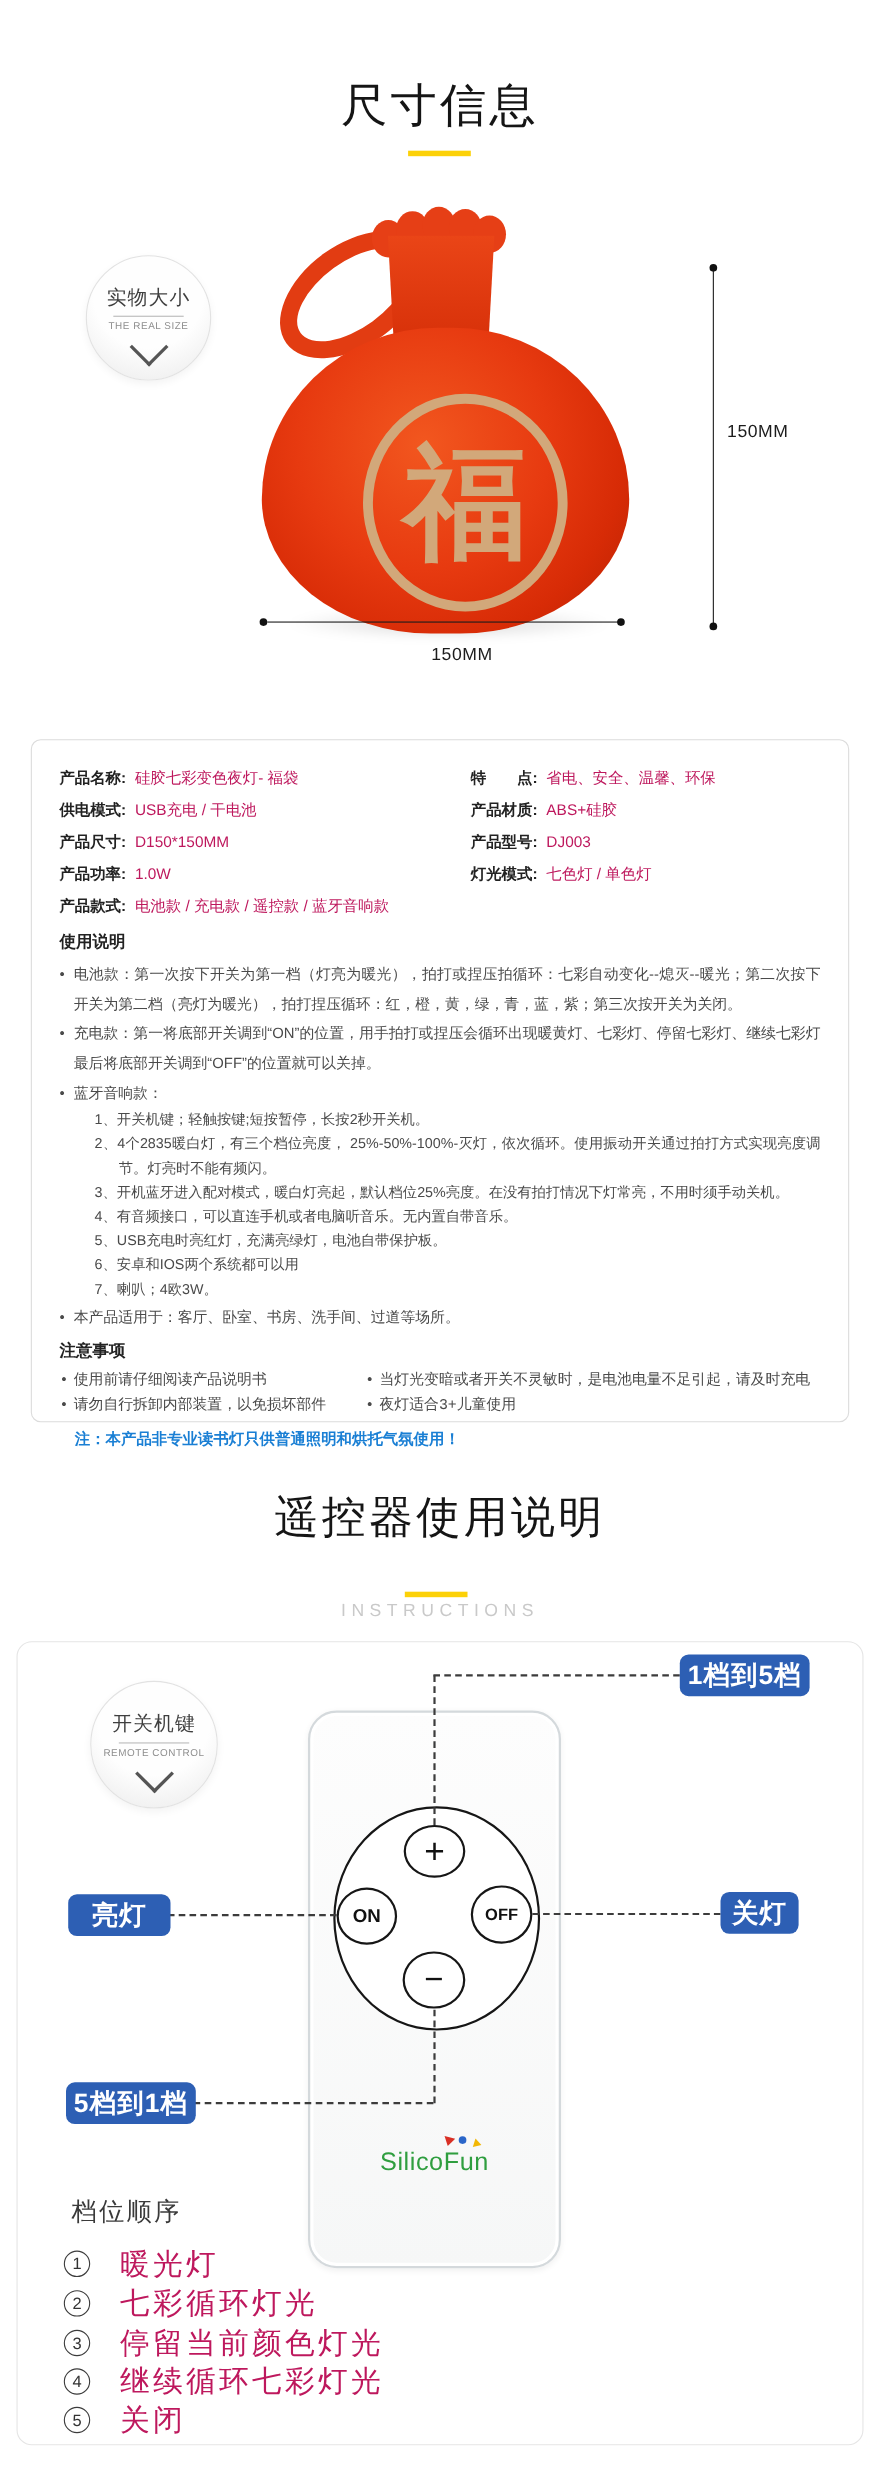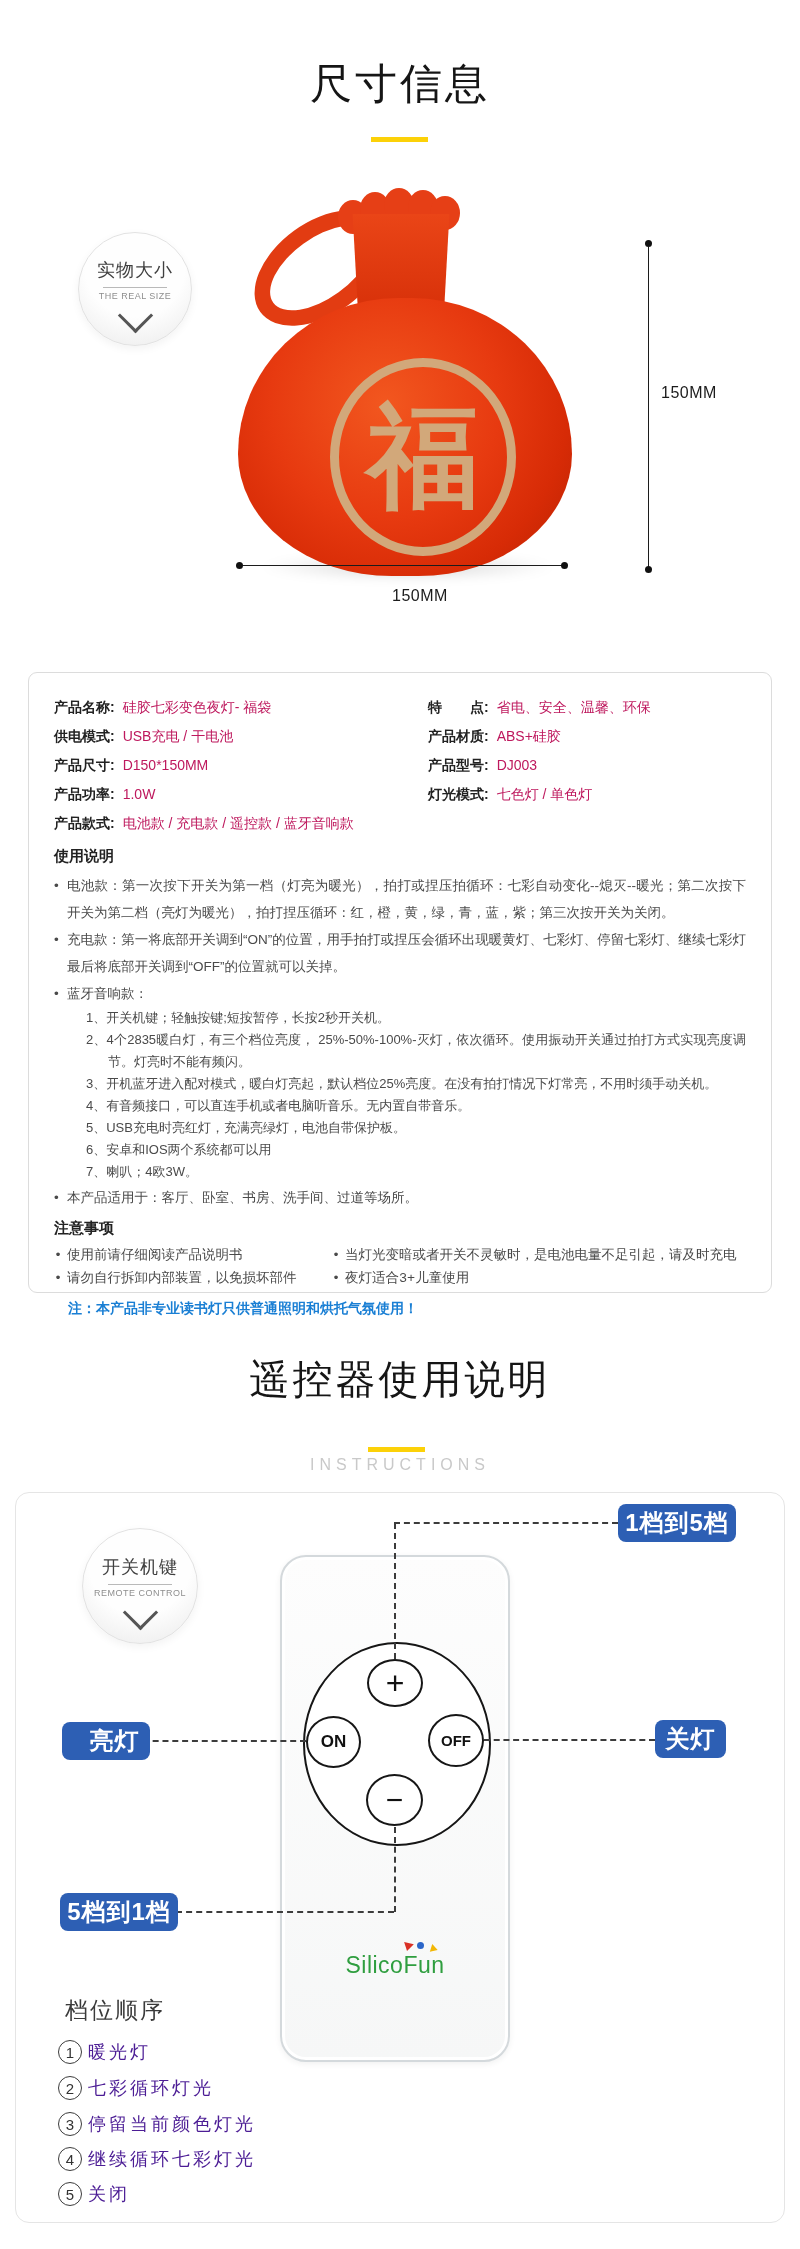--- a/index.html
+++ b/index.html
@@ -85,28 +85,28 @@
   .brand{left:280px;top:1952px;width:230px;text-align:center;}
   .brand-text{font-size:23px;font-weight:normal;color:#2f9e3f;letter-spacing:0.5px;}
   .deco{position:absolute;display:block;}
   .deco-tri-r{left:58px;top:-9px;width:0;height:0;border-left:5px solid transparent;border-right:5px solid transparent;border-top:8px solid #d93025;transform:rotate(14deg);}
   .deco-dot-b{left:72px;top:-10px;width:7px;height:7px;border-radius:50%;background:#2b66c9;}
   .deco-tri-y{left:84px;top:-8px;width:0;height:0;border-left:4px solid transparent;border-right:4px solid transparent;border-bottom:7px solid #f2b705;transform:rotate(-12deg);}
   .gear-title{font-size:23px;color:#3a3a3a;letter-spacing:2px;}
   .gear-item{display:flex;align-items:center;}
   .gear-num{width:24px;height:24px;border:1.5px solid #3c3c3c;border-radius:50%;box-sizing:border-box;
             display:flex;align-items:center;justify-content:center;font-size:15px;color:#333;}
-  .gear-text{margin-left:6px;font-size:18px;color:#4c1d95;letter-spacing:3px;}
+  .gear-text{margin-left:27px;font-size:27px;color:#be185d;letter-spacing:3px;}
 </style>
 </head>
 <body>
 
 <div class="page">
 
-  <div class="a sec-title" style="top:56px;">尺寸信息</div>
+  <div class="a sec-title" style="top:68px;">尺寸信息</div>
   <div class="a accent-bar" style="left:371px;top:137px;"></div>
 
   <div class="a badge" style="left:78px;top:232px;">
     <div class="badge-title">实物大小</div>
     <div class="badge-line"></div>
     <div class="badge-sub">THE REAL SIZE</div>
     <div class="chev"></div>
   </div>
 
   <div>
@@ -216,21 +216,21 @@
     </div>
 
   <div class="a dash-v" style="left:394px;top:1523px;height:136px;"></div>
   <div class="a dash-h" style="left:394px;top:1522px;width:224px;"></div>
   <div class="a dash-h" style="left:133px;top:1740px;width:173px;"></div>
   <div class="a dash-h" style="left:484px;top:1739px;width:171px;"></div>
   <div class="a dash-v" style="left:394px;top:1827px;height:85px;"></div>
   <div class="a dash-h" style="left:176px;top:1911px;width:218px;"></div>
 
   <div class="a callout" style="left:618px;top:1504px;width:118px;">1档到5档</div>
-  <div class="a callout" style="left:62px;top:1722px;width:71px;padding-left:17px;">亮灯</div>
+  <div class="a callout" style="left:62px;top:1722px;width:93px;">亮灯</div>
   <div class="a callout" style="left:655px;top:1720px;width:71px;">关灯</div>
   <div class="a callout" style="left:60px;top:1893px;width:118px;">5档到1档</div>
 
   <div class="a brand">
     <span style="position:relative;display:inline-block;">
       <span class="deco deco-tri-r"></span>
       <span class="deco deco-dot-b"></span>
       <span class="deco deco-tri-y"></span>
       <span class="brand-text">SilicoFun</span>
     </span>

